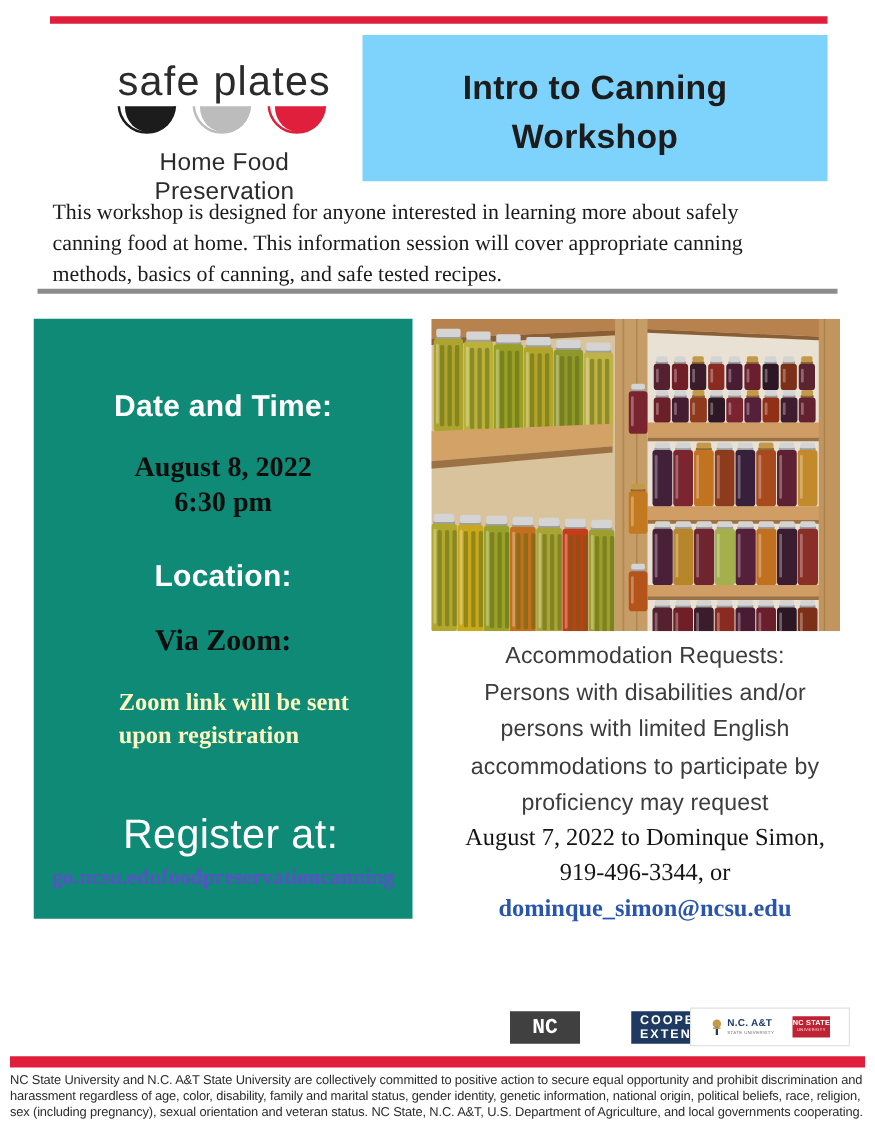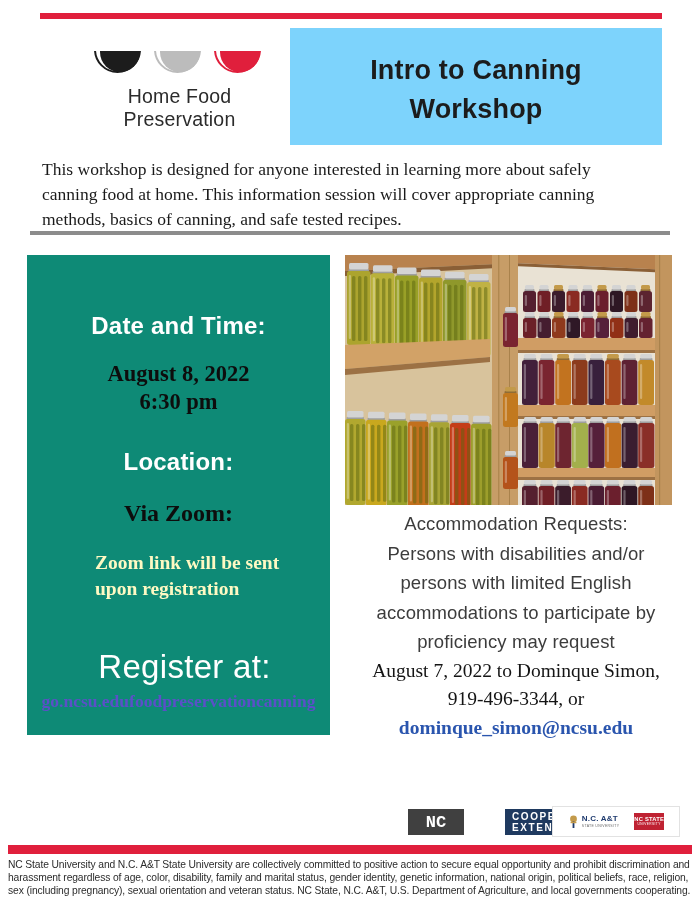--- a/index.html
+++ b/index.html
@@ -79,20 +79,21 @@
               color:#2c2c2c;letter-spacing:-0.12px;}
 </style>
 </head>
 <body>
 
 <div class="page">
 
   <div class="top-rule"></div>
 
   <div class="logo-block">
+    <div class="brand">safe plates</div>
     <div class="bowls">
       <span class="bowl black">
           <span class="ring"></span>
           <span class="disc"></span>
         </span>
       <span class="bowl gray">
           <span class="ring"></span>
           <span class="disc"></span>
         </span>
       <span class="bowl red">

